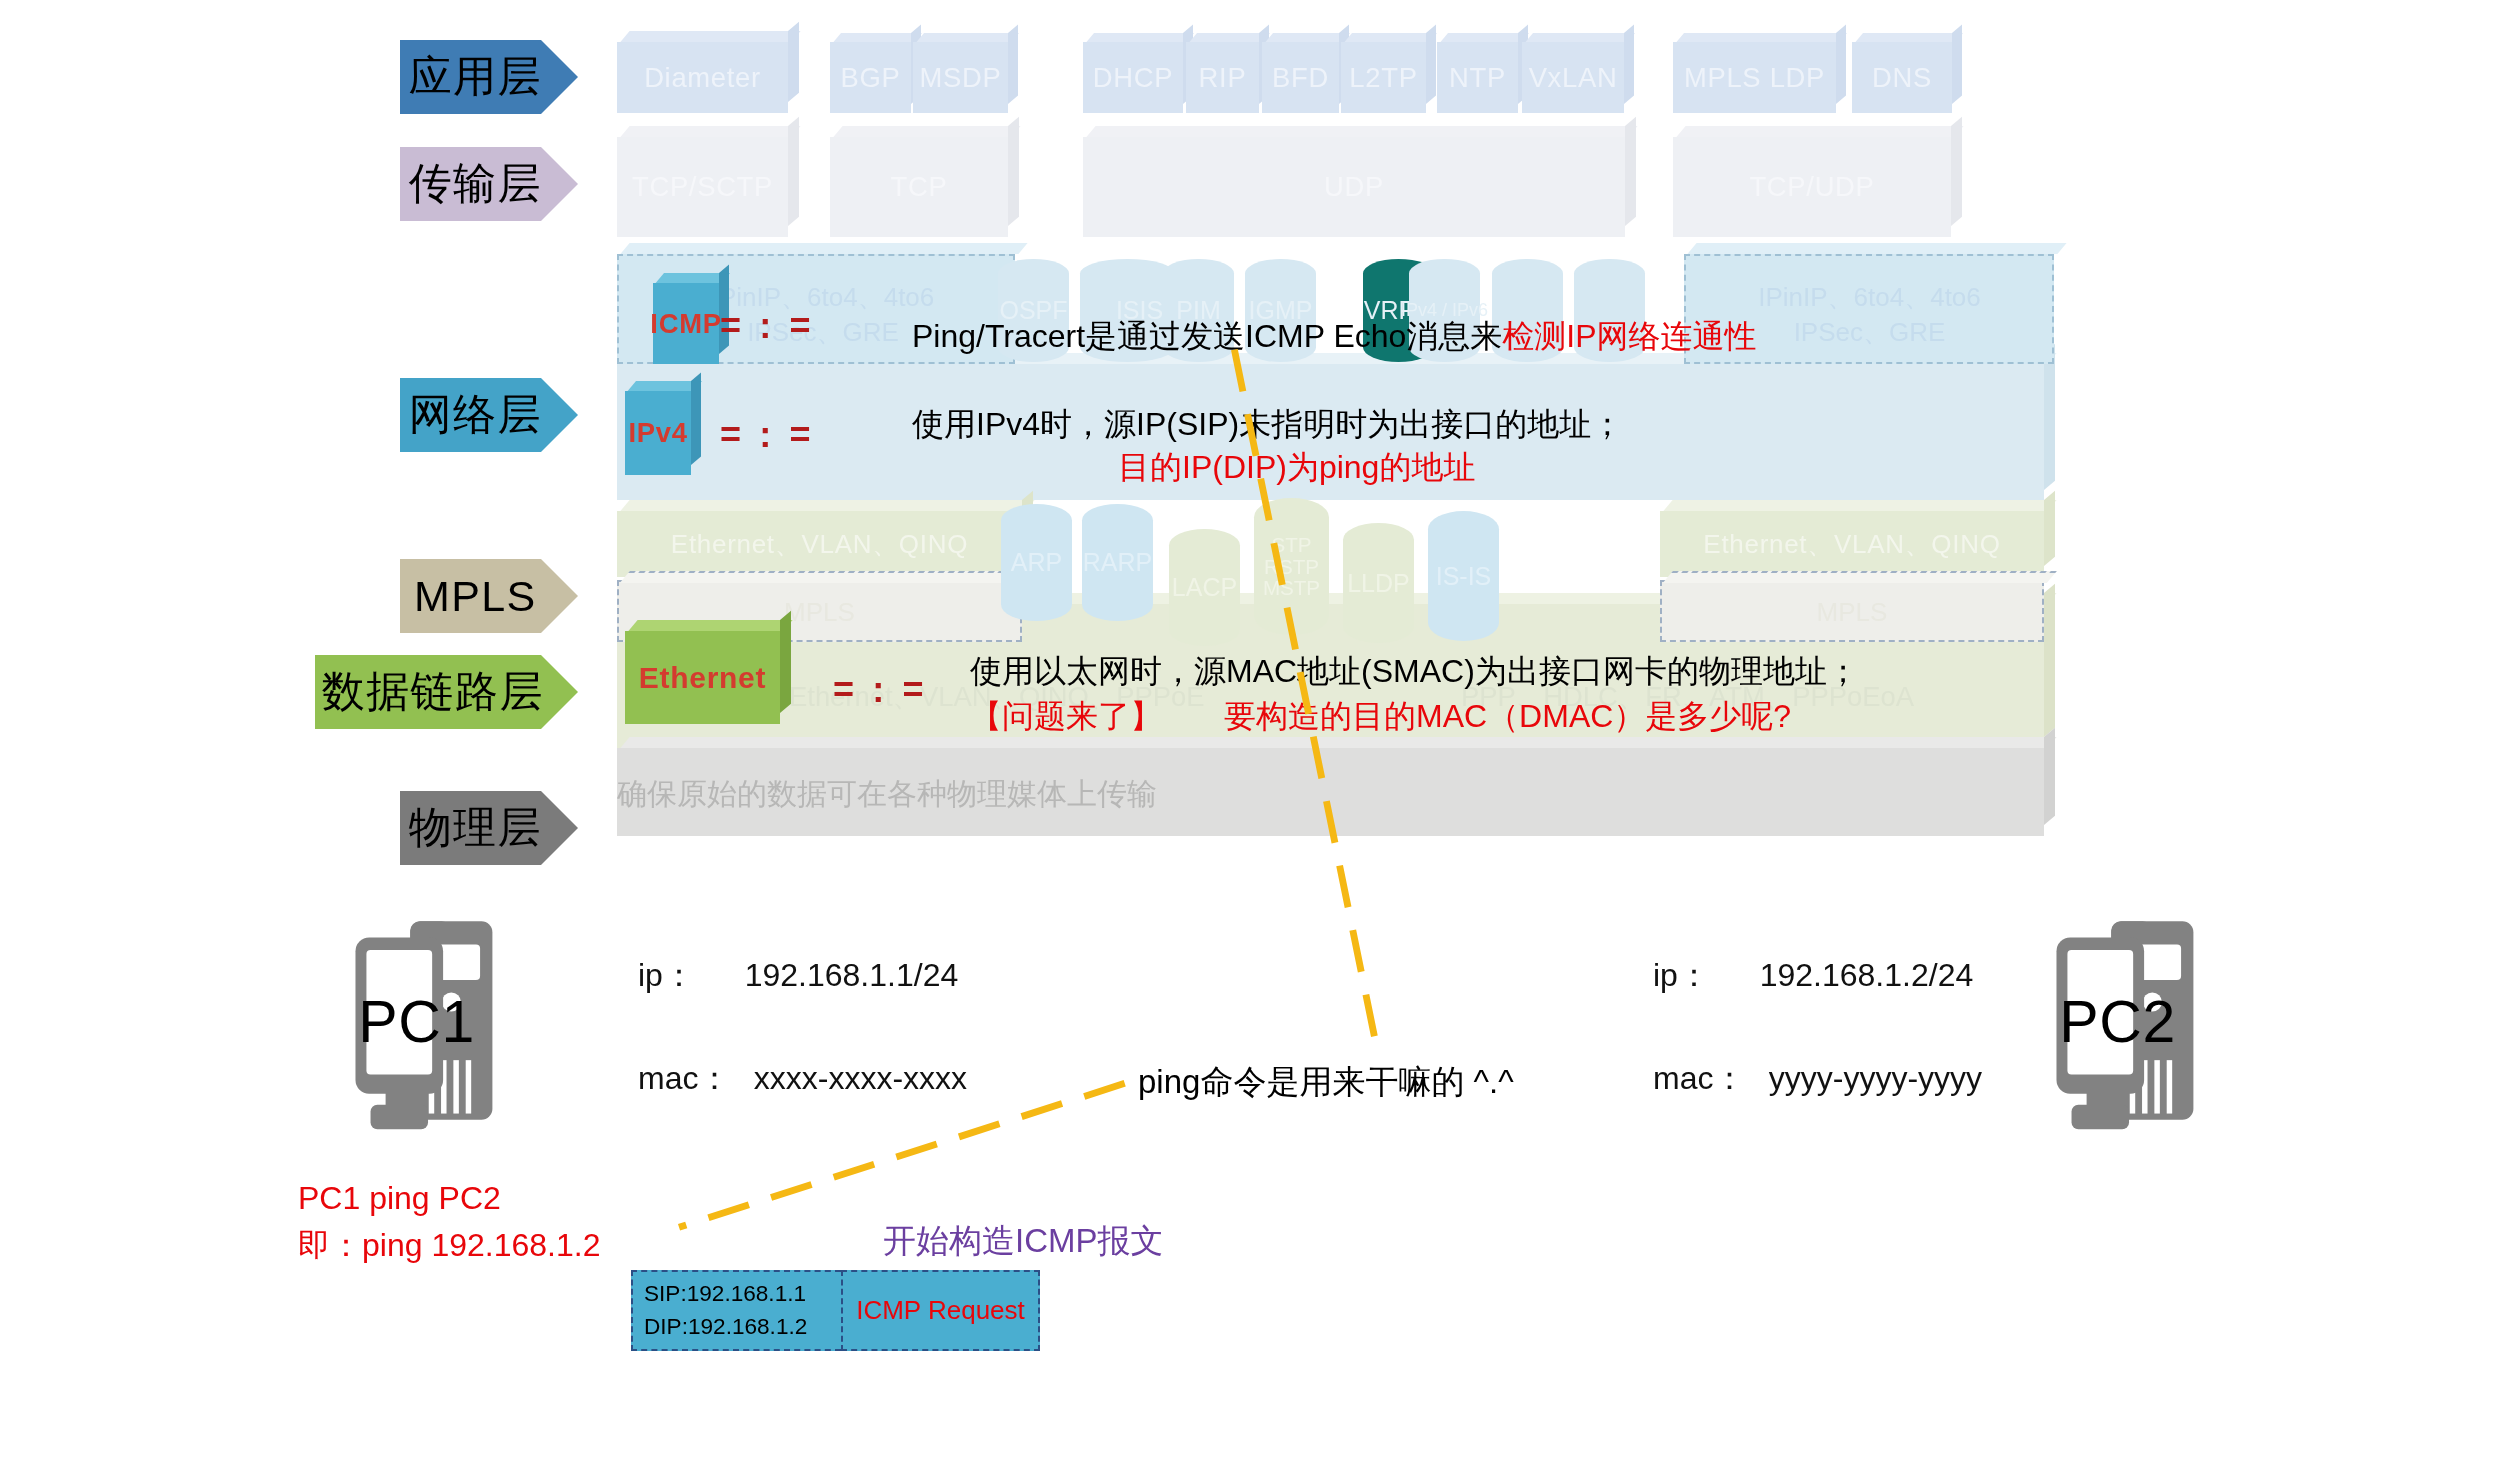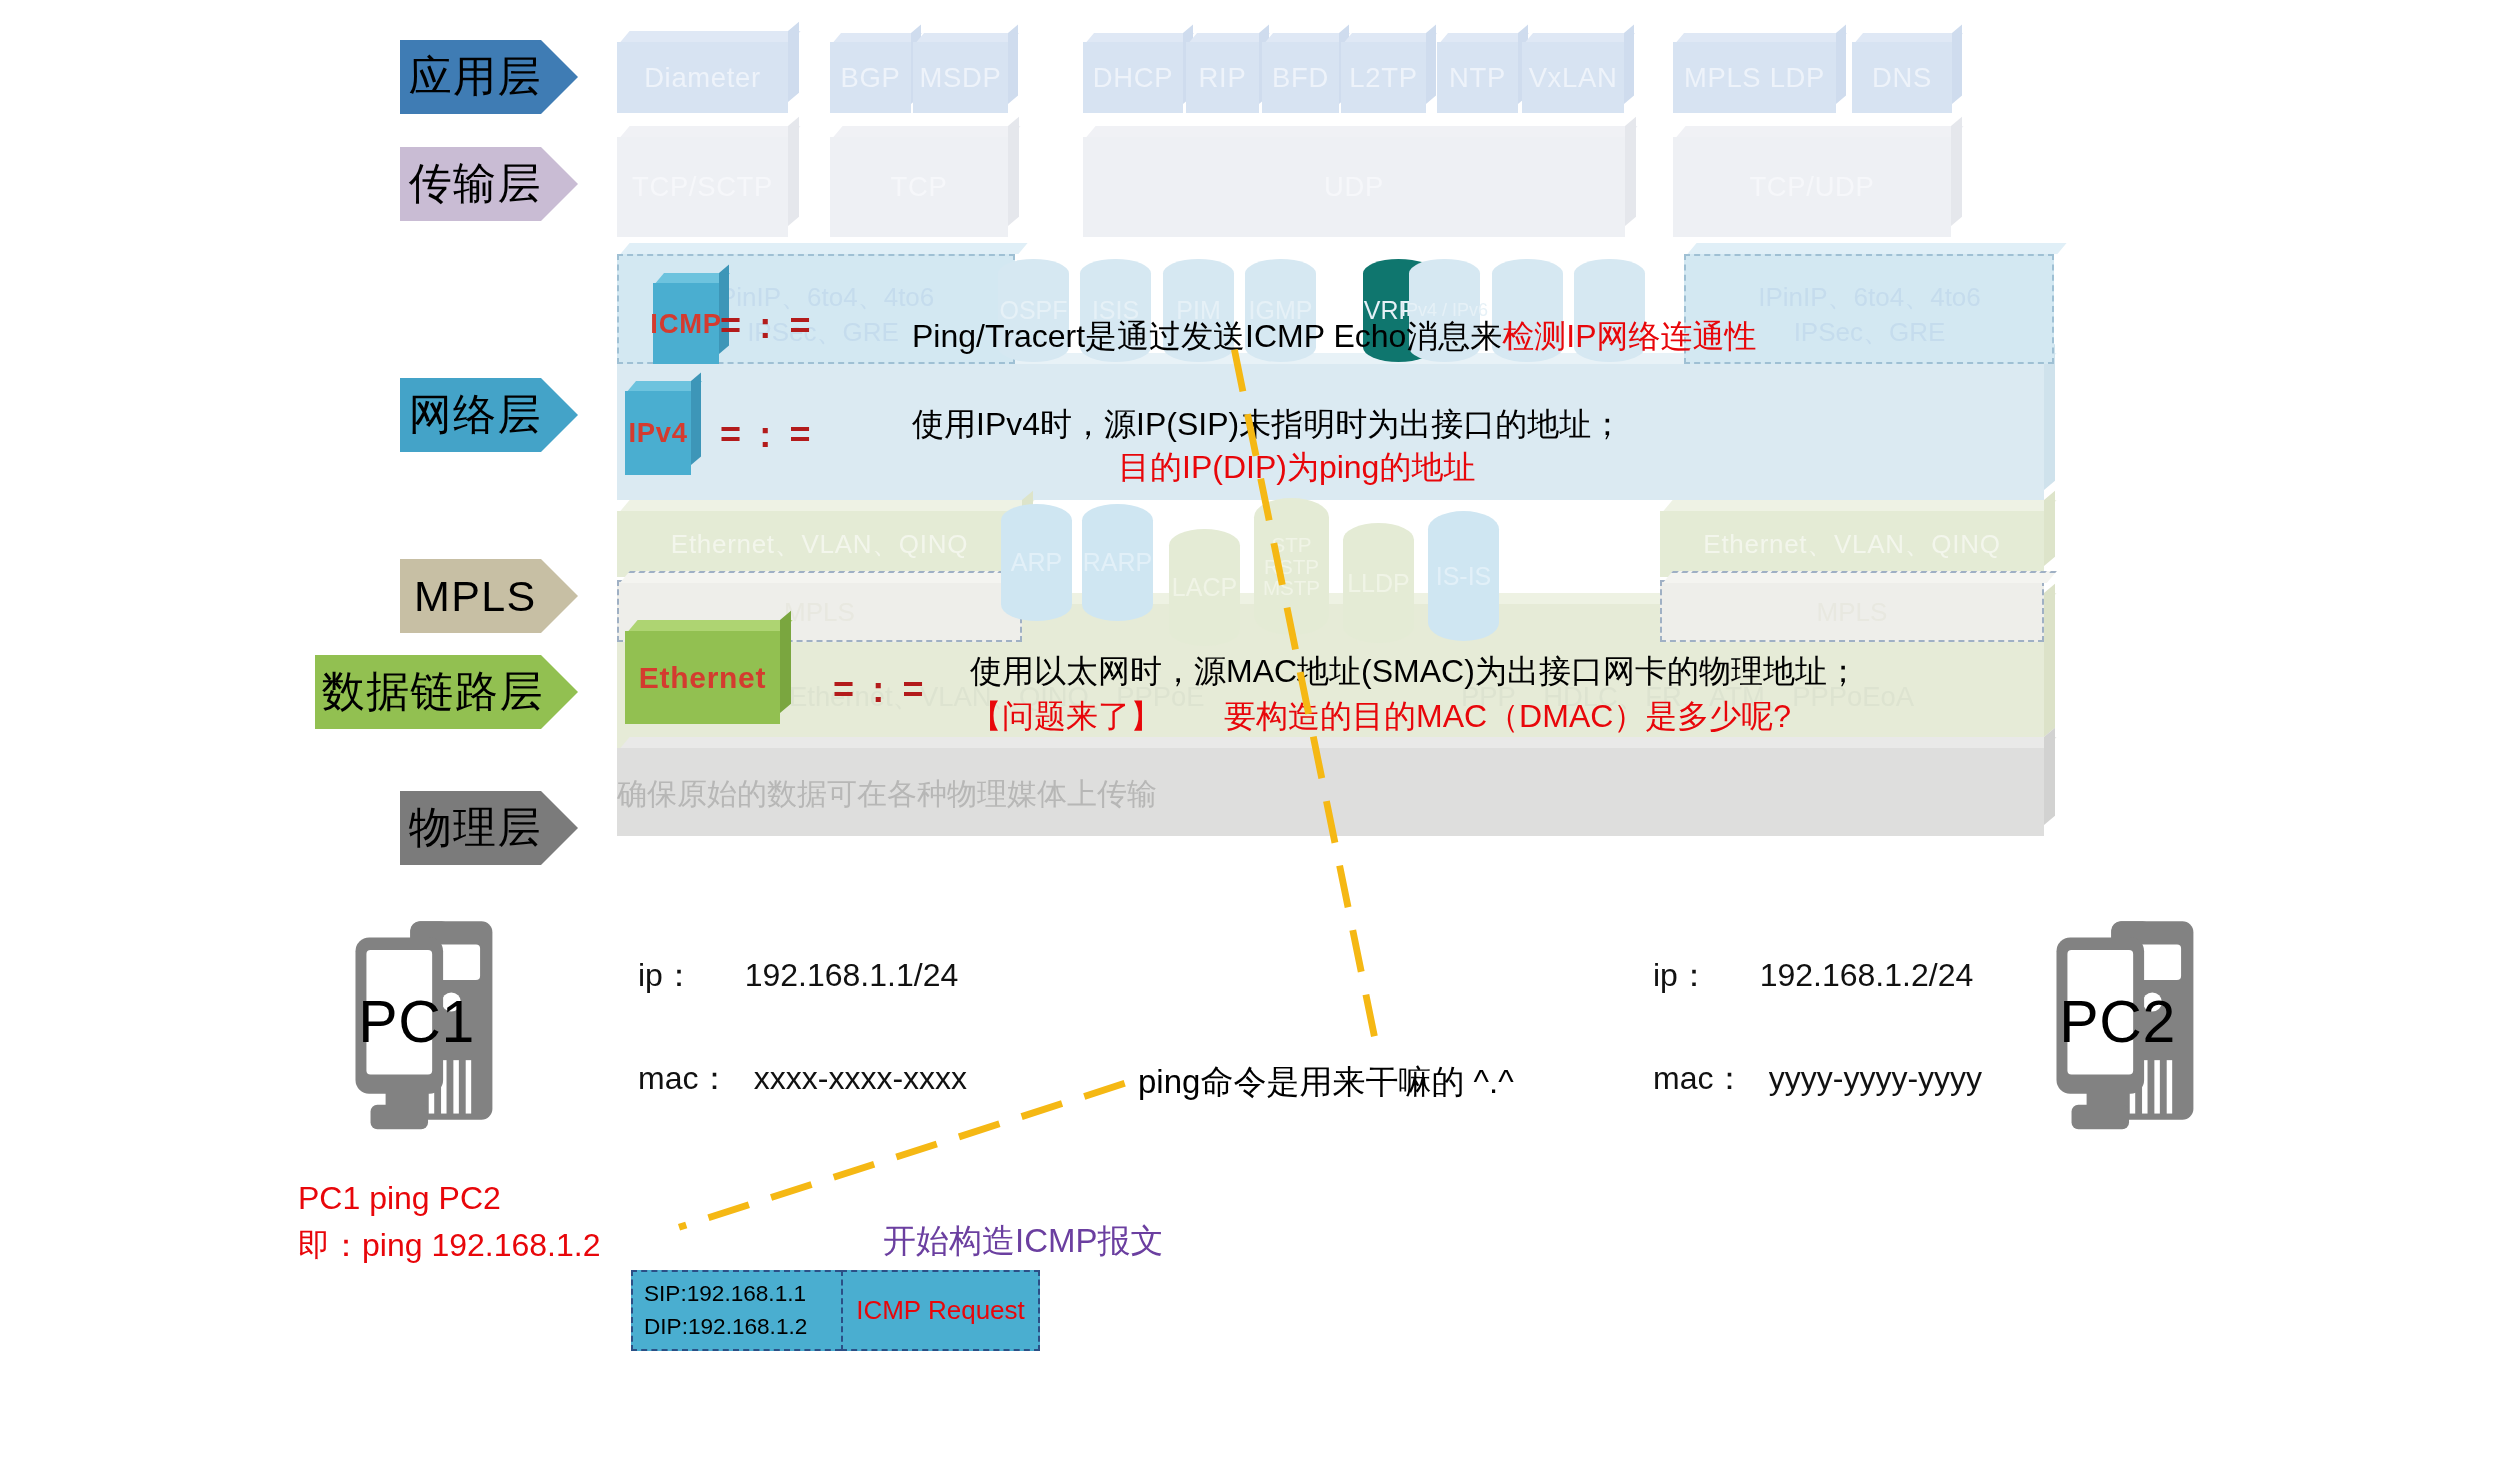--- a/index.html
+++ b/index.html
@@ -148,21 +148,21 @@
   <div class="abs" style="left:625px;top:243px;width:398px;height:11px;background:#e0eff7;transform:skewX(-40deg);"></div>
   <div class="abs" style="left:631px;top:280px;width:384px;text-align:center;font-size:26px;line-height:1.35;color:#c5dced;white-space:pre;">IPinIP、6to4、4to6
 IPSec、GRE</div>
 
   <div class="abs" style="left:1684px;top:254px;width:370px;height:110px;background:#d3e8f2;border:2.1px dashed #9fc0d4;box-sizing:border-box;"></div>
   <div class="abs" style="left:1692px;top:243px;width:370px;height:11px;background:#e0eff7;transform:skewX(-40deg);"></div>
   <div class="abs" style="left:1691px;top:280px;width:357px;text-align:center;font-size:26px;line-height:1.35;color:#c5dced;white-space:pre;">IPinIP、6to4、4to6
 IPSec、GRE</div>
 
   <div class="cyl" style="left:998px;top:259px;width:71px;height:103px;background:#d6e8f2;color:#e6f1f7;">OSPF</div>
-  <div class="cyl" style="left:1080px;top:259px;width:71px;height:103px;background:#d6e8f2;color:#e6f1f7;">ISIS</div>
+  <div class="cyl" style="left:1080px;top:259px;width:71px;height:103px;background:#d6e8f2;color:#e6f1f7;padding-left:24px;">ISIS</div>
   <div class="cyl" style="left:1163px;top:259px;width:71px;height:103px;background:#d6e8f2;color:#e6f1f7;">PIM</div>
   <div class="cyl" style="left:1245px;top:259px;width:71px;height:103px;background:#d6e8f2;color:#e6f1f7;">IGMP</div>
   <div class="cyl" style="left:1327px;top:259px;width:71px;height:103px;background:#0f766e;color:#e6f1f7;margin-left:36px;">VRRP</div>
   <div class="cyl" style="left:1409px;top:259px;width:71px;height:103px;background:#d6e8f2;color:#e6f1f7;font-size:18px;">IPv4 / IPv6</div>
   <div class="cyl" style="left:1492px;top:259px;width:71px;height:103px;background:#d6e8f2;color:#e6f1f7;font-size:18px;"></div>
   <div class="cyl" style="left:1574px;top:259px;width:71px;height:103px;background:#d6e8f2;color:#e6f1f7;font-size:18px;"></div>
 
   <div class="box3d" style="left:625px;top:283px;width:66px;height:81px;margin-left:28px;">
     <div class="abs" style="left:6.9px;top:-9.6px;width:66px;height:9.6px;background:#6dc3de;transform:skewX(-40deg);"></div>
     <div class="abs" style="left:66px;top:-9.6px;width:9.6px;height:81px;background:#3d96b8;transform:skewY(-40deg);transform-origin:left top;"></div>

